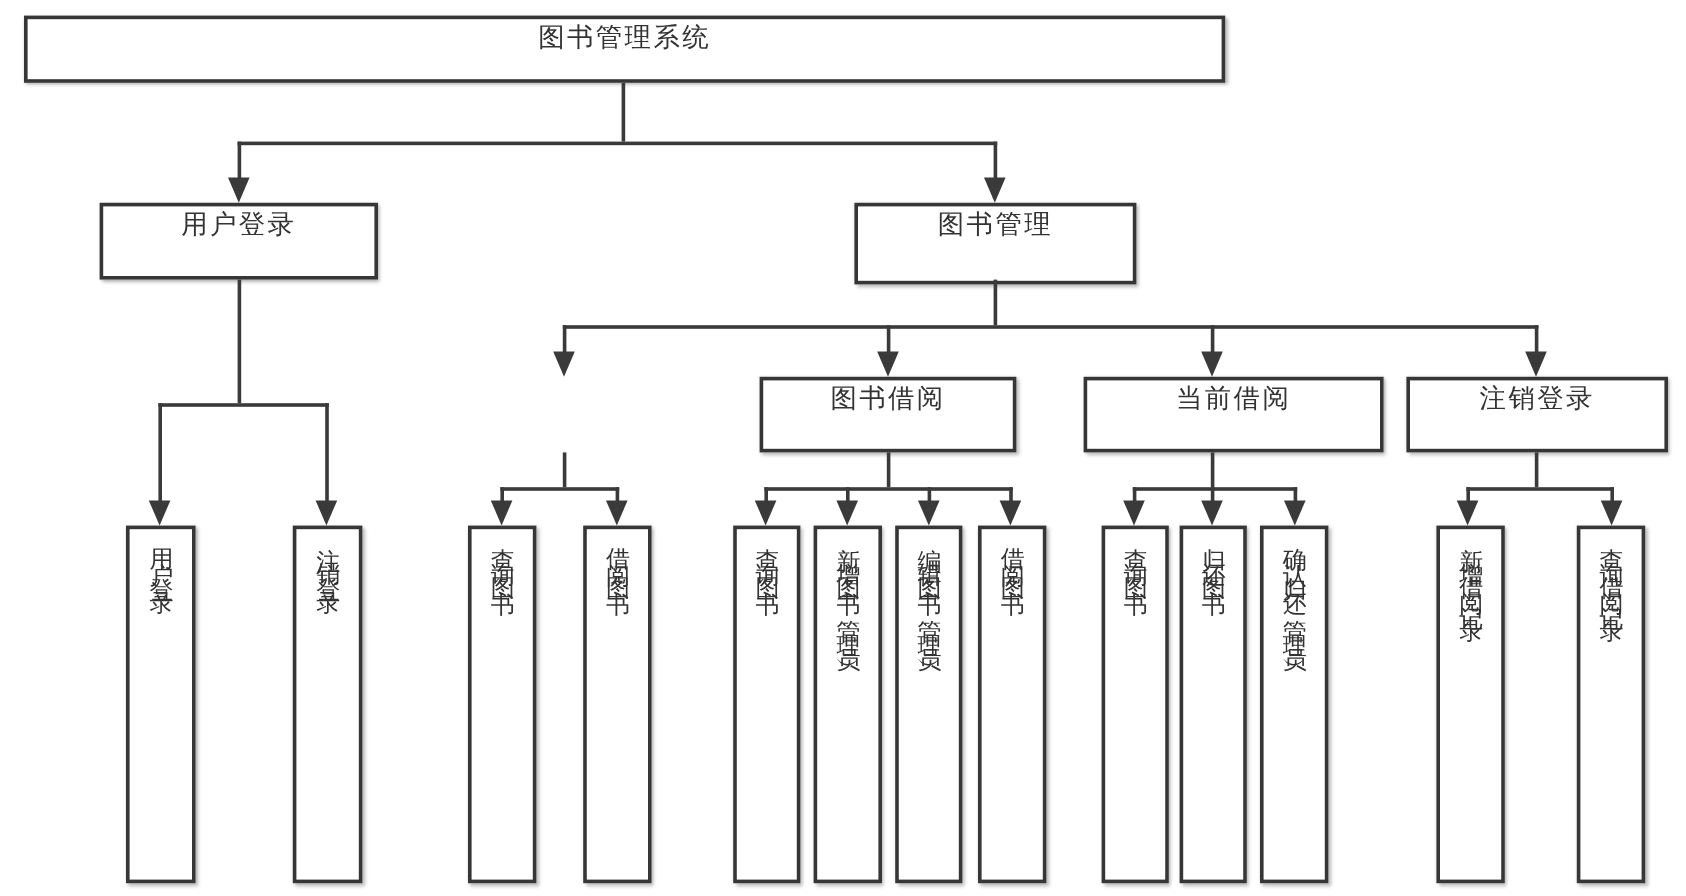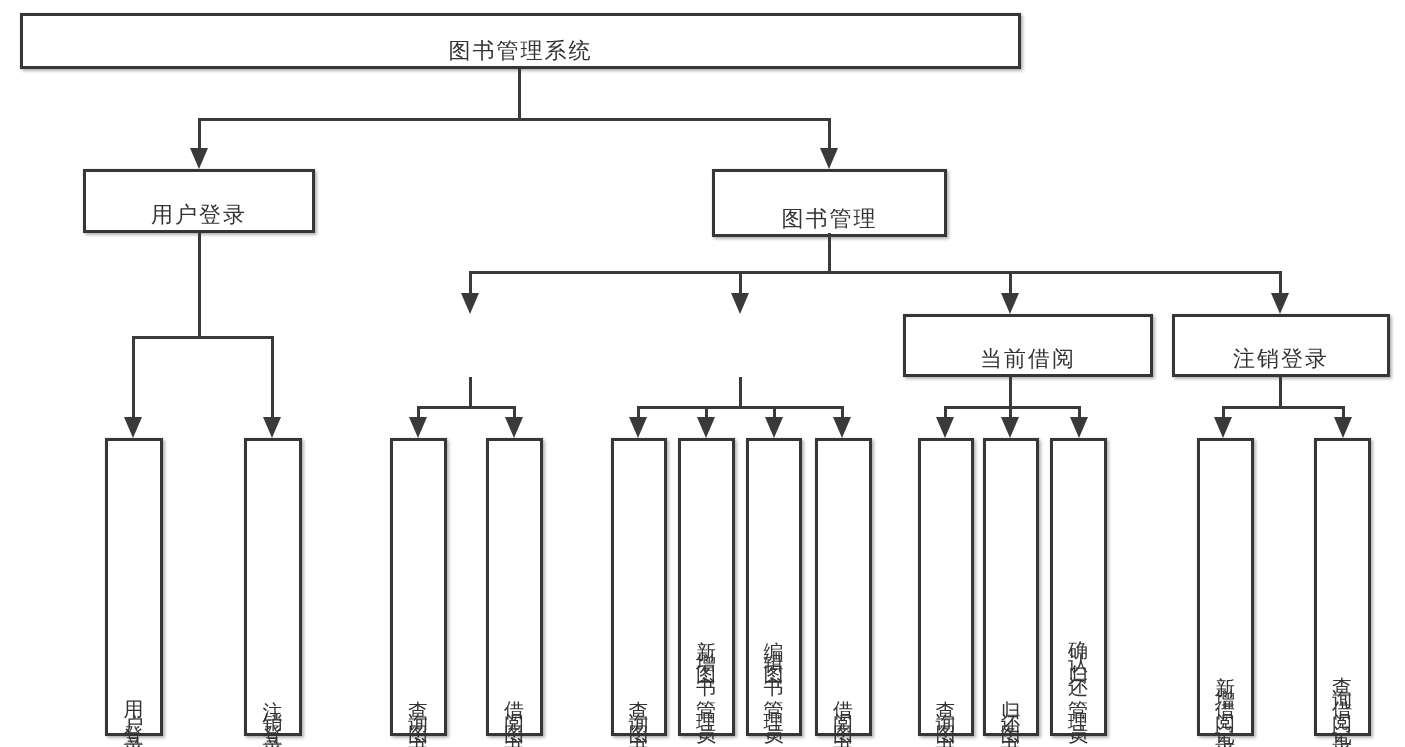--- a/index.html
+++ b/index.html
@@ -3,21 +3,21 @@
 <meta charset="utf-8">
 <style>
   html,body{margin:0;padding:0;background:#fff;}
   *{box-sizing:border-box;}
   #canvas{
     position:relative;width:1405px;height:747px;background:#fff;overflow:hidden;
     font-family:"Liberation Sans","DejaVu Sans",sans-serif;color:#333;
   }
   .box{
     position:absolute;border:3px solid #363636;background:#fff;
-    display:flex;align-items:flex-end;justify-content:center;
+    display:flex;align-items:flex-start;justify-content:center;
     box-shadow:2px 2px 3px rgba(0,0,0,0.28),0 0 2px rgba(0,0,0,0.12);
   }
   .hlabel{font-size:22px;letter-spacing:2px;white-space:nowrap;color:#333;}
   .vlabel{
     writing-mode:vertical-rl;text-orientation:mixed;
     font-size:20px;letter-spacing:12px;line-height:1;color:#333;white-space:nowrap;
   }
   .ln{position:absolute;background:#3a3a3a;}
   .ar{
     position:absolute;width:0;height:0;
@@ -38,20 +38,23 @@
     <span class="hlabel">图书管理系统</span>
   </div>
 
   <div class="box" style="left:83px;top:169px;width:232px;height:64px;">
     <span class="hlabel">用户登录</span>
   </div>
   <div class="box" style="left:712px;top:169px;width:235px;height:68px;">
     <span class="hlabel">图书管理</span>
   </div>
 
+  <div class="box" style="left:633px;top:314px;width:214px;height:63px;">
+    <span class="hlabel">图书借阅</span>
+  </div>
   <div class="box" style="left:903px;top:314px;width:250px;height:63px;">
     <span class="hlabel">当前借阅</span>
   </div>
   <div class="box" style="left:1172px;top:314px;width:218px;height:63px;">
     <span class="hlabel">注销登录</span>
   </div>
 
   <div class="box" style="left:105px;top:438px;width:58px;height:298px;">
     <span class="vlabel">用户登录</span>
   </div>

